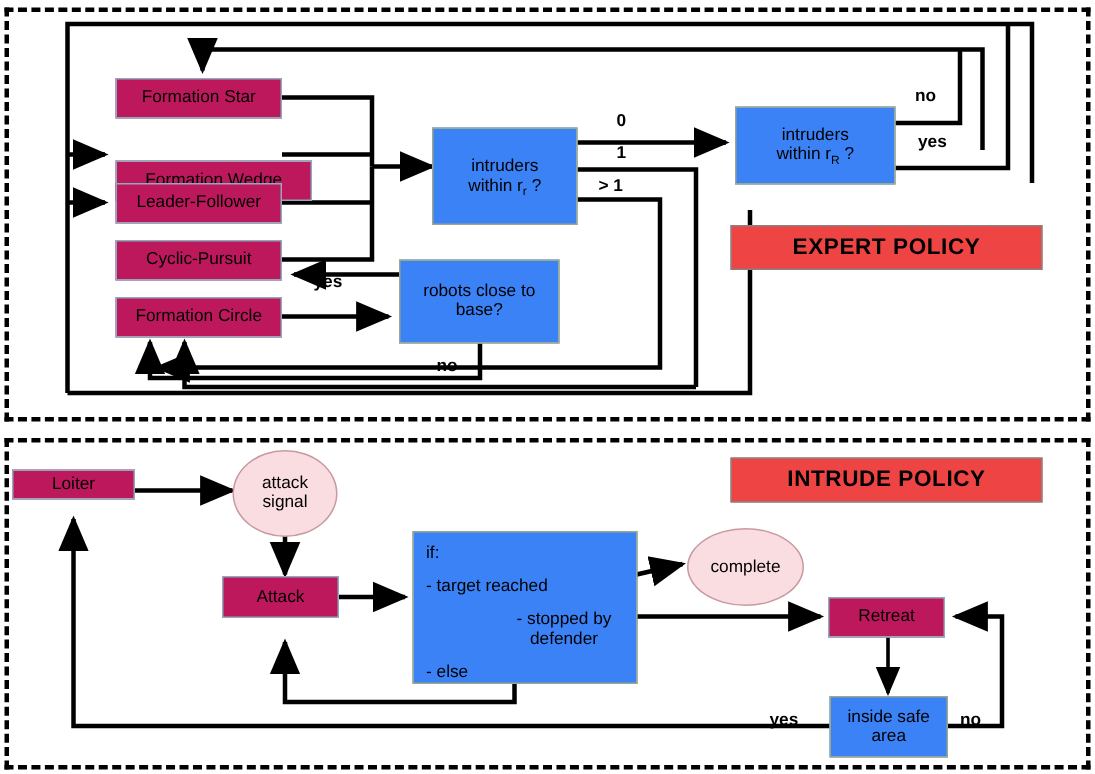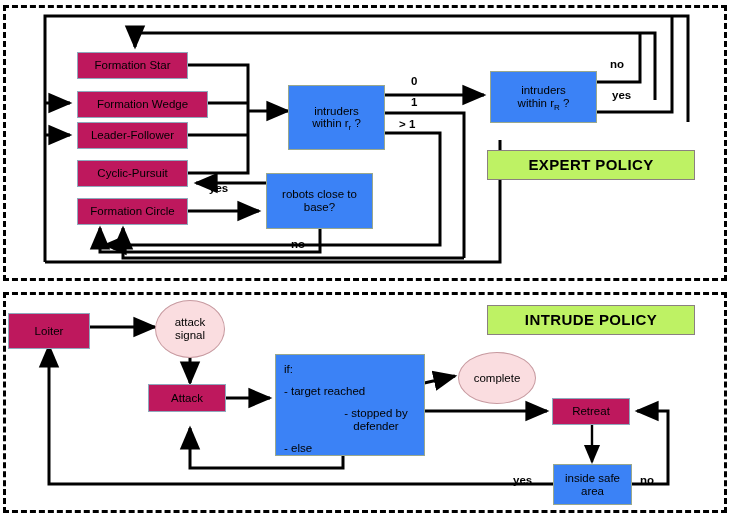--- a/index.html
+++ b/index.html
@@ -6,21 +6,21 @@
   body{font-family:"Liberation Sans", sans-serif;}
   #stage{position:relative;width:730px;height:516px;background:#ffffff;overflow:hidden;}
   svg#wires{position:absolute;left:0;top:0;width:730px;height:516px;pointer-events:none;}
 
   .node{position:absolute;box-sizing:border-box;display:flex;align-items:center;
         justify-content:center;text-align:center;line-height:1.12;
         font-size:11.5px;color:#000;border:1px solid #7a7a7a;z-index:3;}
   .blue{background:#be185d;border-color:#8fa9bd;}
   .green{background:#3b82f6;border-color:#9aa88c;}
   .pink{background:#fadde0;border-color:#c79aa0;border-radius:50%;}
-  .gray{background:#bef264;border-color:#8a8080;font-size:15px;font-weight:bold;
+  .gray{background:#ef4444;border-color:#8a8080;font-size:15px;font-weight:bold;
         letter-spacing:.4px;}
 
   .edge-label{position:absolute;font-size:11.5px;font-weight:bold;color:#000;z-index:4;
               white-space:nowrap;}
   .dash-panel{position:absolute;box-sizing:border-box;border:3px dashed #000;z-index:1;}
   sub{font-size:8px;vertical-align:baseline;position:relative;top:3px;}
 </style>
 </head>
 <body>
 
@@ -90,21 +90,21 @@
 
       <path d="M632,484 L668,484 L668,411 L637,411" marker-end="url(#ah)"></path>
 
       <path d="M553,484 L49,484 L49,346" marker-end="url(#ah)"></path>
     </g>
   </svg>
 
   <div class="node blue" style="left:77px;top:52px;width:111px;height:27px;">
     <span>Formation Star</span>
   </div>
-  <div class="node blue" style="left:77px;top:91px;width:131px;height:27px;">
+  <div class="node blue" style="left:77px;top:107px;width:131px;height:27px;">
     <span>Formation Wedge</span>
   </div>
   <div class="node blue" style="left:77px;top:122px;width:111px;height:27px;">
     <span>Leader-Follower</span>
   </div>
   <div class="node blue" style="left:77px;top:160px;width:111px;height:27px;">
     <span>Cyclic-Pursuit</span>
   </div>
   <div class="node blue" style="left:77px;top:198px;width:111px;height:27px;">
     <span>Formation Circle</span>
@@ -130,21 +130,21 @@
   </div>
 
   <div class="edge-label" style="left:411px;top:75px;"><span>0</span></div>
   <div class="edge-label" style="left:411px;top:96px;"><span>1</span></div>
   <div class="edge-label" style="left:399px;top:118px;"><span>&gt; 1</span></div>
   <div class="edge-label" style="left:610px;top:58px;"><span>no</span></div>
   <div class="edge-label" style="left:612px;top:89px;"><span>yes</span></div>
   <div class="edge-label" style="left:209px;top:182px;"><span>yes</span></div>
   <div class="edge-label" style="left:291px;top:238px;"><span>no</span></div>
 
-  <div class="node blue" style="left:8px;top:313px;width:82px;height:36px;text-align:right;">
+  <div class="node blue" style="left:8px;top:313px;width:82px;height:20px;text-align:right;">
     <span>Loiter</span>
   </div>
 
   <div class="node pink" style="left:155px;top:300px;width:70px;height:58px;flex-direction:column;">
     <span>attack</span>
     <span>signal</span>
   </div>
 
   <div class="node blue" style="left:148px;top:384px;width:78px;height:28px;">
     <span>Attack</span>

